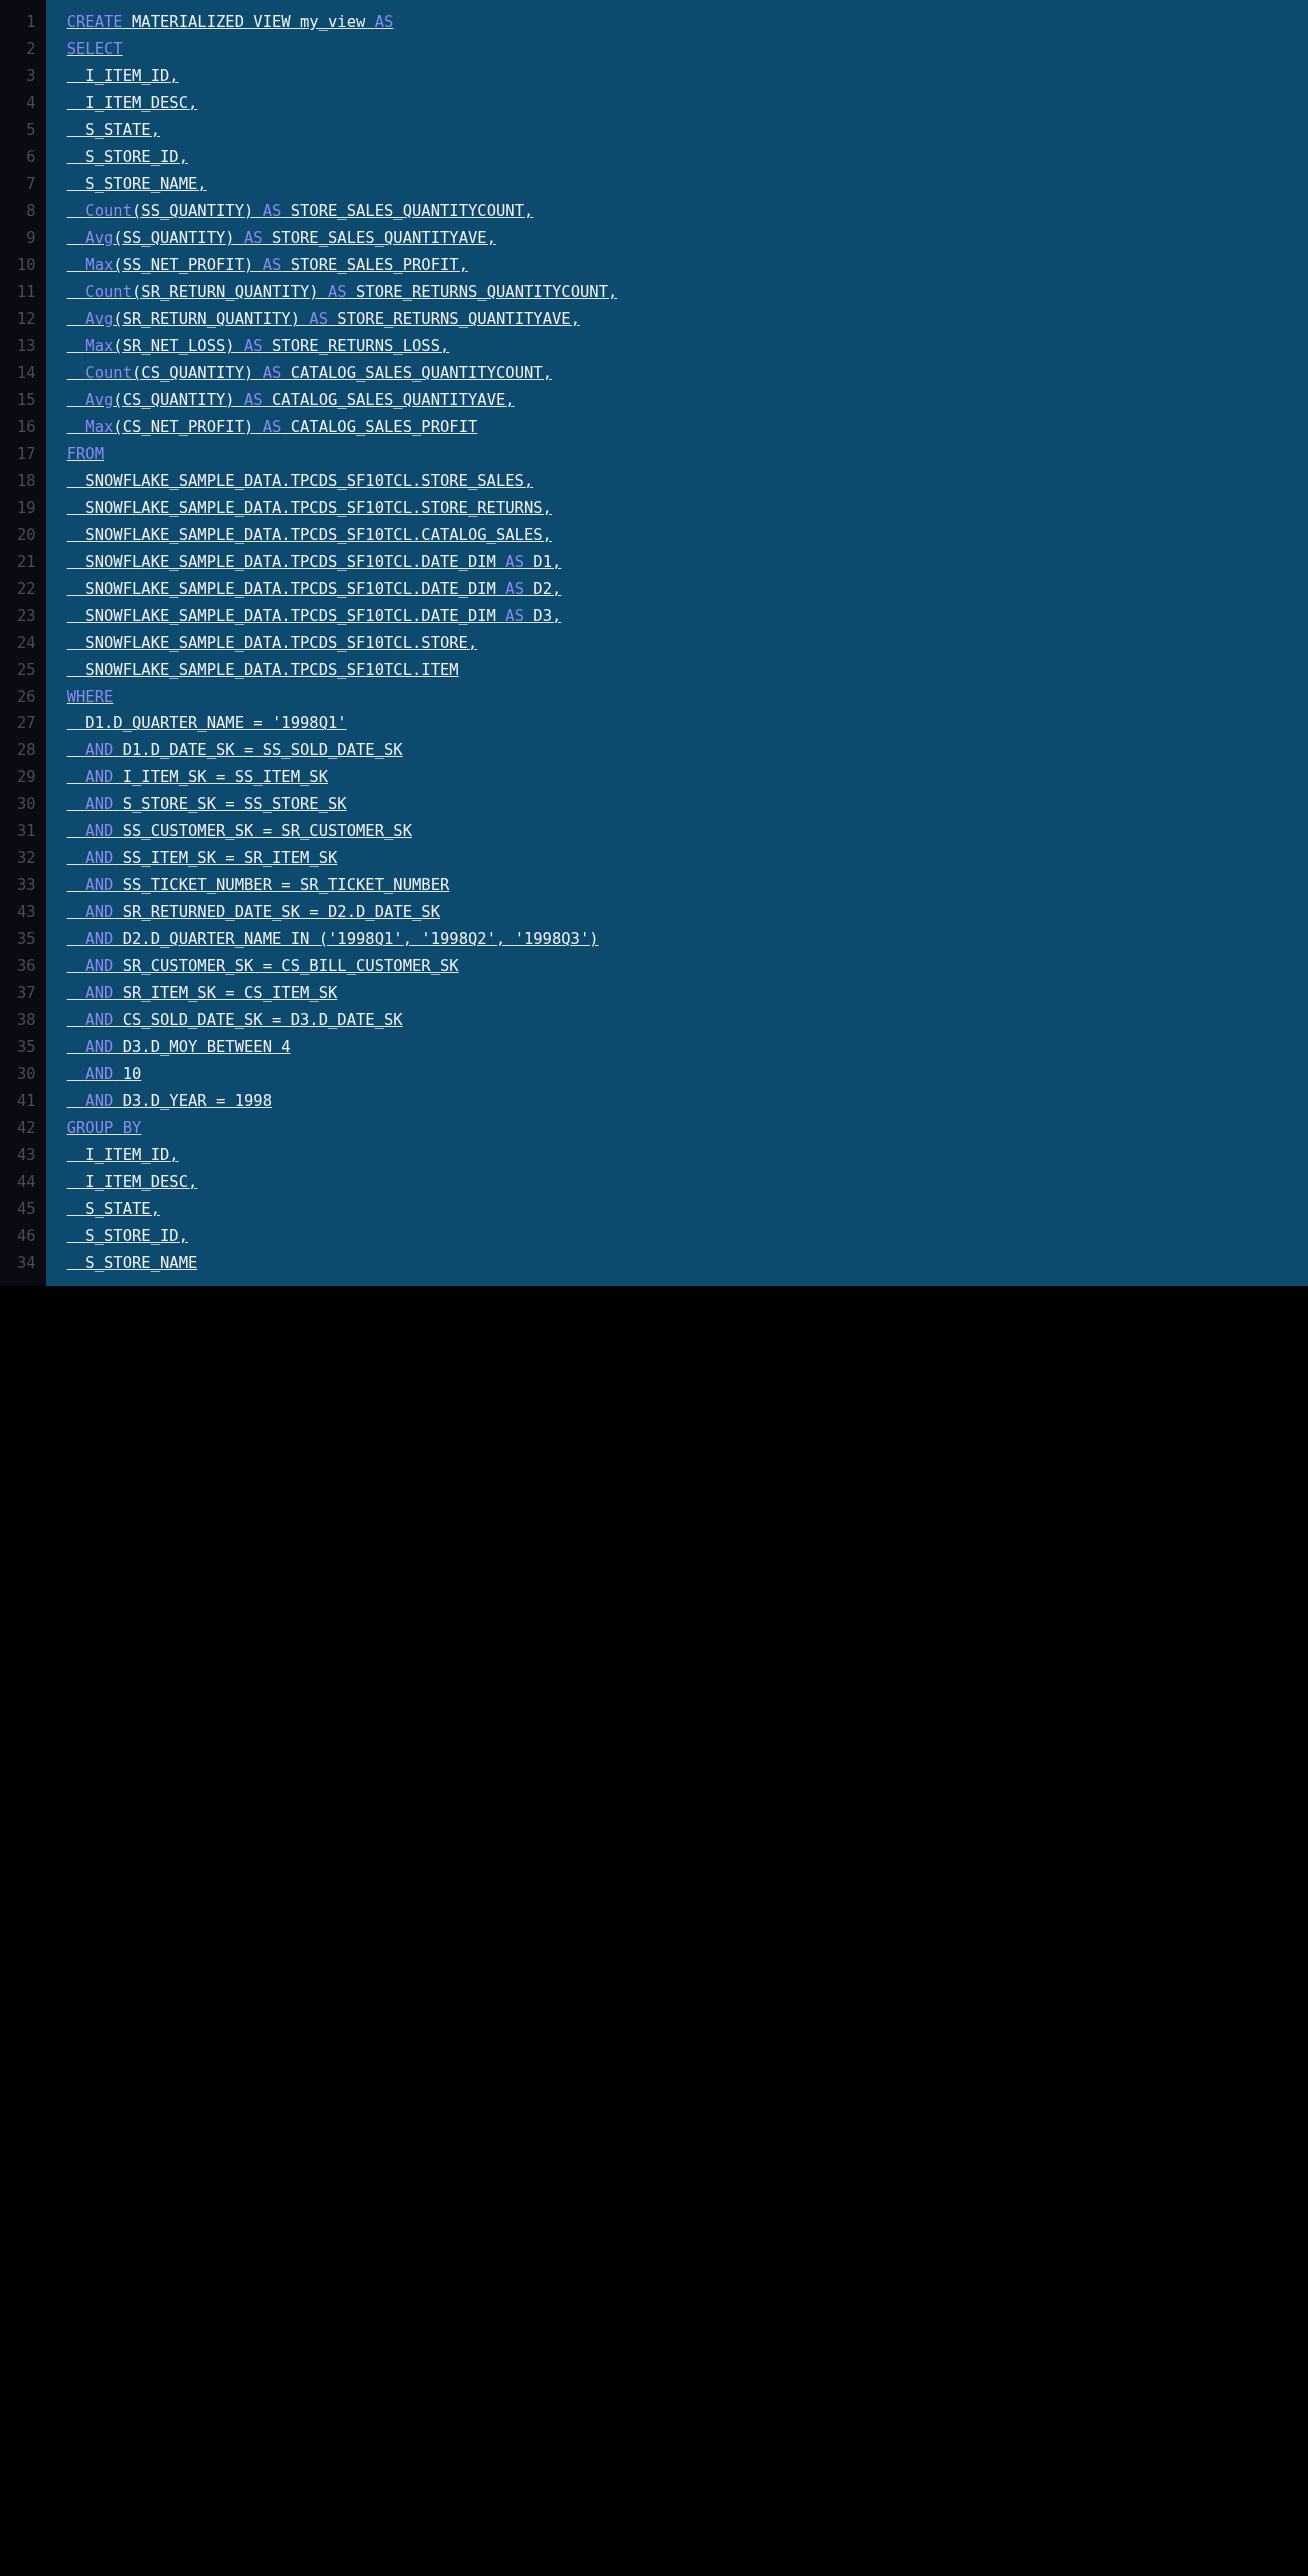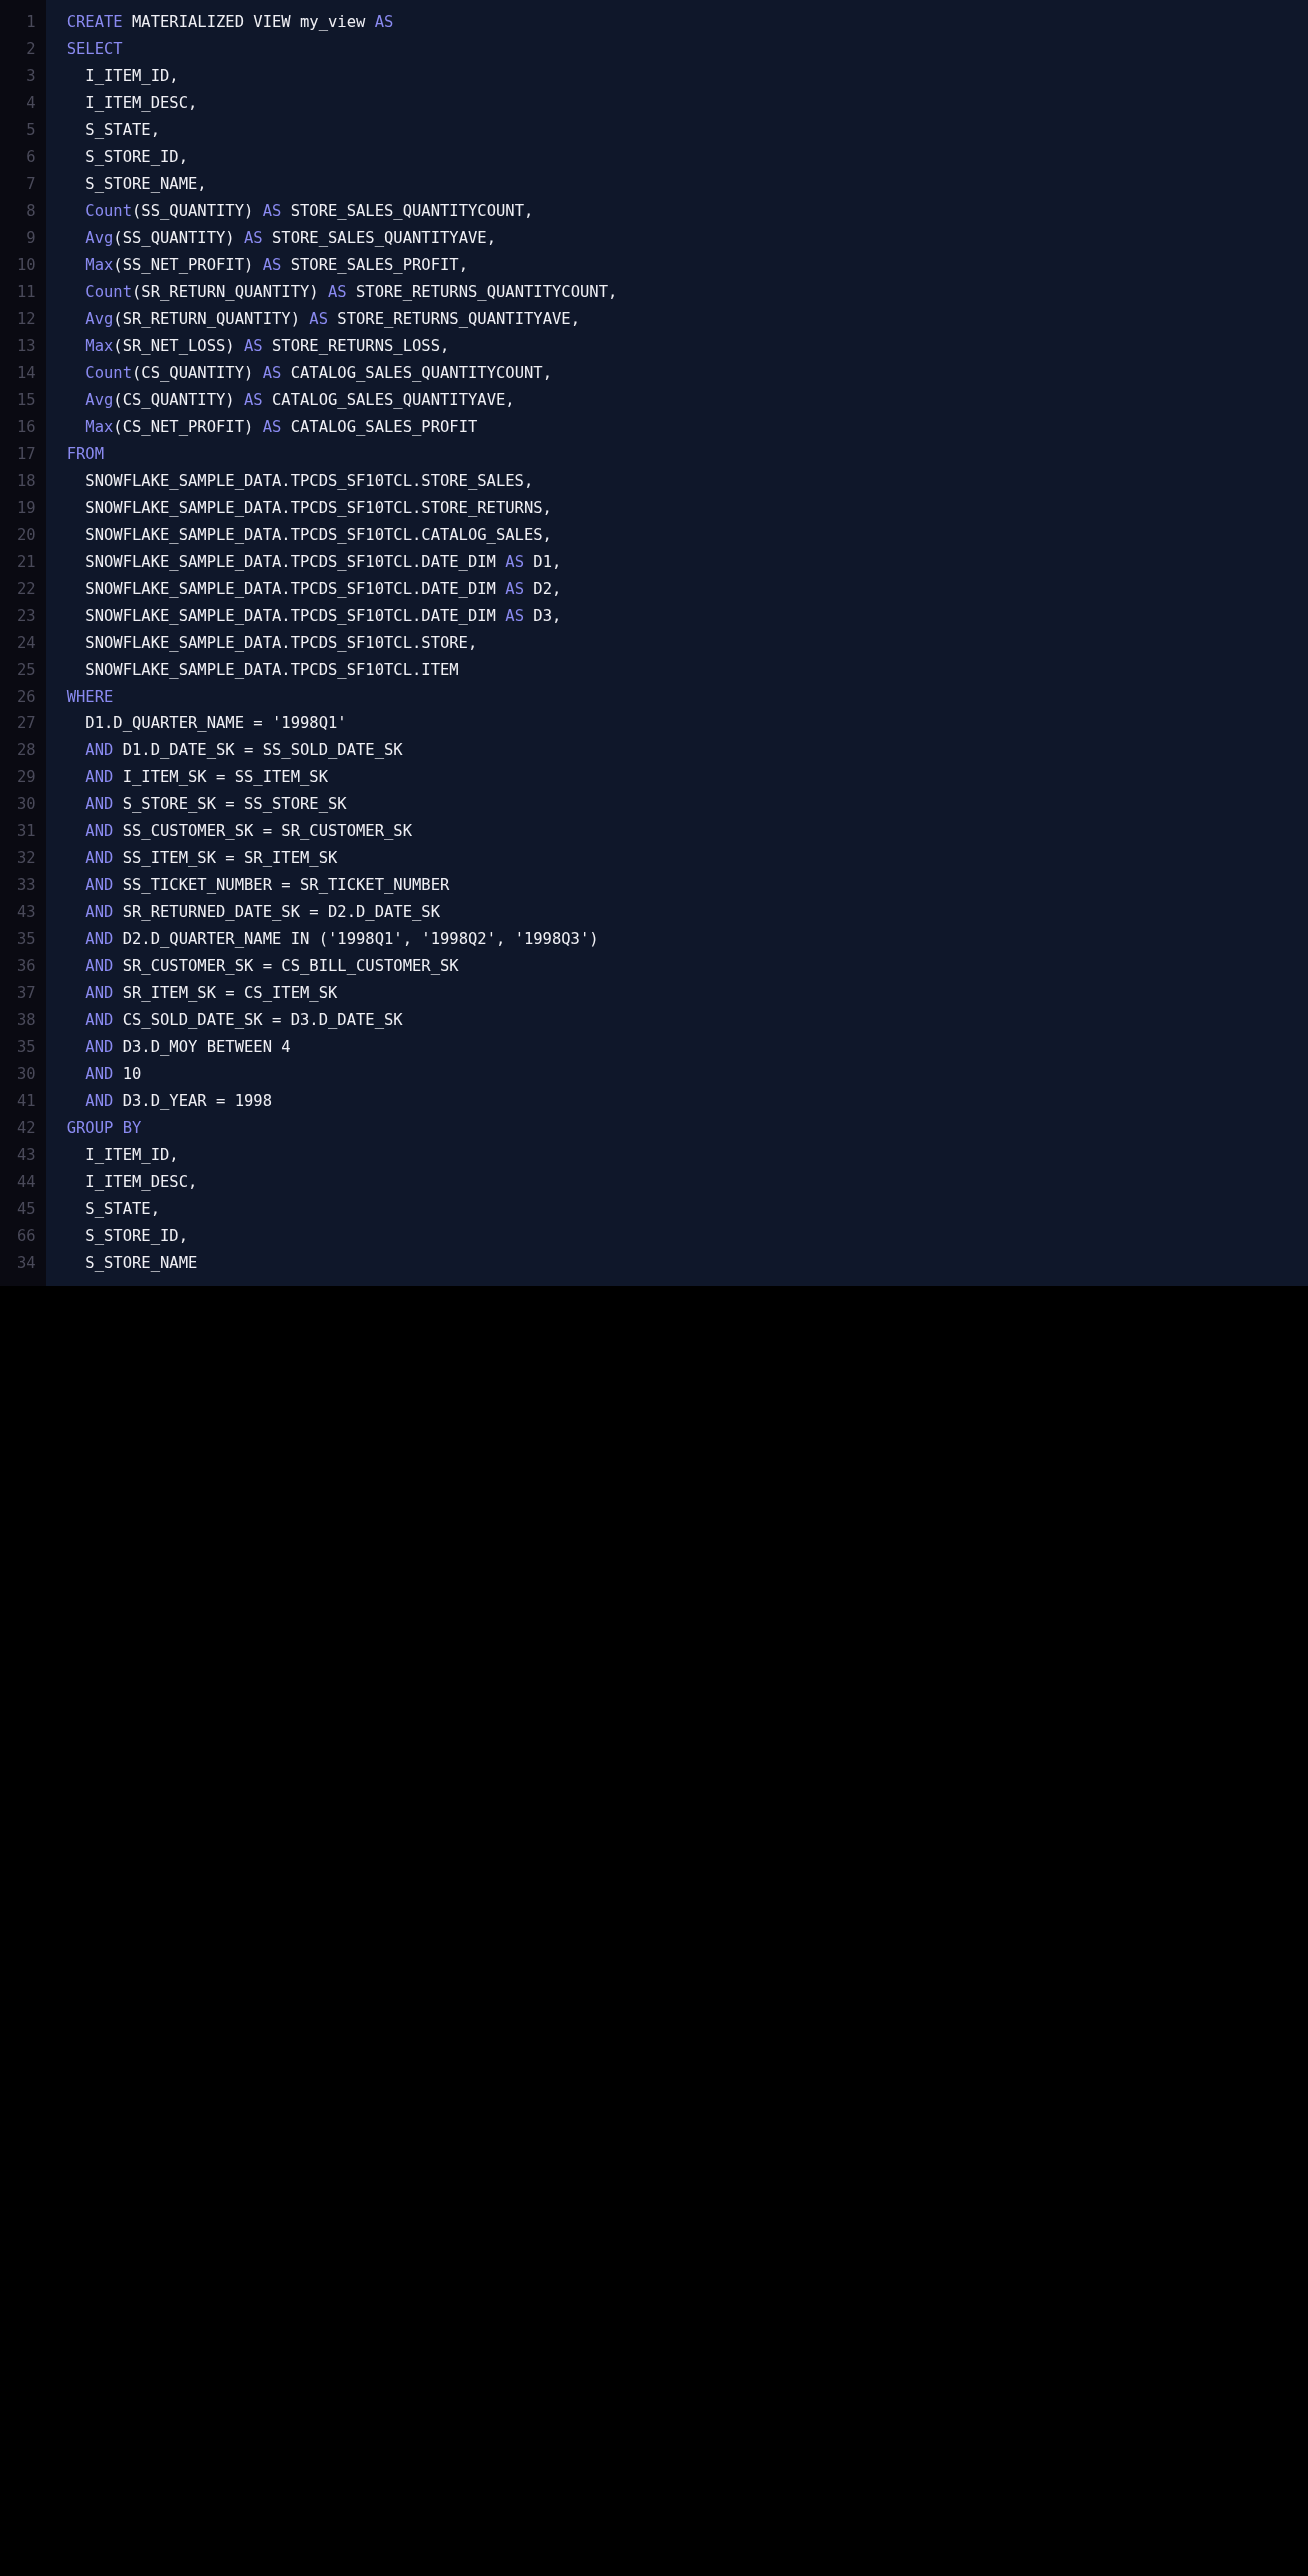--- a/index.html
+++ b/index.html
@@ -21,25 +21,26 @@
   text-align: right;
   padding: 9.3px 10.3px 9.3px 0;
   user-select: none;
   width: 46px;
   flex-shrink: 0;
 }
 .gutter .ln {
   display: block;
 }
 .code {
-  background: #0f172a;
+  background: #0c4a6e;
   padding: 9.3px 0 9.3px 20.7px;
   white-space: pre;
   flex: 1;
   overflow: hidden;
+  text-decoration: underline;
 }
 .code .line {
   display: block;
 }
 .kw { color: #8a8af0; }
 .fn { color: #8a8af0; }
 .txt { color: #f0f0f5; }
 </style>
 </head>
 <body>
@@ -84,18 +85,18 @@
       <span class="ln">36</span>
       <span class="ln">37</span>
       <span class="ln">38</span>
       <span class="ln">35</span>
       <span class="ln">30</span>
       <span class="ln">41</span>
       <span class="ln">42</span>
       <span class="ln">43</span>
       <span class="ln">44</span>
       <span class="ln">45</span>
-      <span class="ln">66</span>
+      <span class="ln">46</span>
       <span class="ln">34</span>
     </div>
   <div class="code" id="code"><span class="line"><span class="kw">CREATE</span><span class="txt"> MATERIALIZED VIEW my_view </span><span class="kw">AS</span></span><span class="line"><span class="kw">SELECT</span></span><span class="line"><span class="txt">  I_ITEM_ID,</span></span><span class="line"><span class="txt">  I_ITEM_DESC,</span></span><span class="line"><span class="txt">  S_STATE,</span></span><span class="line"><span class="txt">  S_STORE_ID,</span></span><span class="line"><span class="txt">  S_STORE_NAME,</span></span><span class="line"><span class="txt">  </span><span class="fn">Count</span><span class="txt">(SS_QUANTITY) </span><span class="kw">AS</span><span class="txt"> STORE_SALES_QUANTITYCOUNT,</span></span><span class="line"><span class="txt">  </span><span class="fn">Avg</span><span class="txt">(SS_QUANTITY) </span><span class="kw">AS</span><span class="txt"> STORE_SALES_QUANTITYAVE,</span></span><span class="line"><span class="txt">  </span><span class="fn">Max</span><span class="txt">(SS_NET_PROFIT) </span><span class="kw">AS</span><span class="txt"> STORE_SALES_PROFIT,</span></span><span class="line"><span class="txt">  </span><span class="fn">Count</span><span class="txt">(SR_RETURN_QUANTITY) </span><span class="kw">AS</span><span class="txt"> STORE_RETURNS_QUANTITYCOUNT,</span></span><span class="line"><span class="txt">  </span><span class="fn">Avg</span><span class="txt">(SR_RETURN_QUANTITY) </span><span class="kw">AS</span><span class="txt"> STORE_RETURNS_QUANTITYAVE,</span></span><span class="line"><span class="txt">  </span><span class="fn">Max</span><span class="txt">(SR_NET_LOSS) </span><span class="kw">AS</span><span class="txt"> STORE_RETURNS_LOSS,</span></span><span class="line"><span class="txt">  </span><span class="fn">Count</span><span class="txt">(CS_QUANTITY) </span><span class="kw">AS</span><span class="txt"> CATALOG_SALES_QUANTITYCOUNT,</span></span><span class="line"><span class="txt">  </span><span class="fn">Avg</span><span class="txt">(CS_QUANTITY) </span><span class="kw">AS</span><span class="txt"> CATALOG_SALES_QUANTITYAVE,</span></span><span class="line"><span class="txt">  </span><span class="fn">Max</span><span class="txt">(CS_NET_PROFIT) </span><span class="kw">AS</span><span class="txt"> CATALOG_SALES_PROFIT</span></span><span class="line"><span class="kw">FROM</span></span><span class="line"><span class="txt">  SNOWFLAKE_SAMPLE_DATA.TPCDS_SF10TCL.STORE_SALES,</span></span><span class="line"><span class="txt">  SNOWFLAKE_SAMPLE_DATA.TPCDS_SF10TCL.STORE_RETURNS,</span></span><span class="line"><span class="txt">  SNOWFLAKE_SAMPLE_DATA.TPCDS_SF10TCL.CATALOG_SALES,</span></span><span class="line"><span class="txt">  SNOWFLAKE_SAMPLE_DATA.TPCDS_SF10TCL.DATE_DIM </span><span class="kw">AS</span><span class="txt"> D1,</span></span><span class="line"><span class="txt">  SNOWFLAKE_SAMPLE_DATA.TPCDS_SF10TCL.DATE_DIM </span><span class="kw">AS</span><span class="txt"> D2,</span></span><span class="line"><span class="txt">  SNOWFLAKE_SAMPLE_DATA.TPCDS_SF10TCL.DATE_DIM </span><span class="kw">AS</span><span class="txt"> D3,</span></span><span class="line"><span class="txt">  SNOWFLAKE_SAMPLE_DATA.TPCDS_SF10TCL.STORE,</span></span><span class="line"><span class="txt">  SNOWFLAKE_SAMPLE_DATA.TPCDS_SF10TCL.ITEM</span></span><span class="line"><span class="kw">WHERE</span></span><span class="line"><span class="txt">  D1.D_QUARTER_NAME = '1998Q1'</span></span><span class="line"><span class="txt">  </span><span class="kw">AND</span><span class="txt"> D1.D_DATE_SK = SS_SOLD_DATE_SK</span></span><span class="line"><span class="txt">  </span><span class="kw">AND</span><span class="txt"> I_ITEM_SK = SS_ITEM_SK</span></span><span class="line"><span class="txt">  </span><span class="kw">AND</span><span class="txt"> S_STORE_SK = SS_STORE_SK</span></span><span class="line"><span class="txt">  </span><span class="kw">AND</span><span class="txt"> SS_CUSTOMER_SK = SR_CUSTOMER_SK</span></span><span class="line"><span class="txt">  </span><span class="kw">AND</span><span class="txt"> SS_ITEM_SK = SR_ITEM_SK</span></span><span class="line"><span class="txt">  </span><span class="kw">AND</span><span class="txt"> SS_TICKET_NUMBER = SR_TICKET_NUMBER</span></span><span class="line"><span class="txt">  </span><span class="kw">AND</span><span class="txt"> SR_RETURNED_DATE_SK = D2.D_DATE_SK</span></span><span class="line"><span class="txt">  </span><span class="kw">AND</span><span class="txt"> D2.D_QUARTER_NAME IN ('1998Q1', '1998Q2', '1998Q3')</span></span><span class="line"><span class="txt">  </span><span class="kw">AND</span><span class="txt"> SR_CUSTOMER_SK = CS_BILL_CUSTOMER_SK</span></span><span class="line"><span class="txt">  </span><span class="kw">AND</span><span class="txt"> SR_ITEM_SK = CS_ITEM_SK</span></span><span class="line"><span class="txt">  </span><span class="kw">AND</span><span class="txt"> CS_SOLD_DATE_SK = D3.D_DATE_SK</span></span><span class="line"><span class="txt">  </span><span class="kw">AND</span><span class="txt"> D3.D_MOY BETWEEN 4</span></span><span class="line"><span class="txt">  </span><span class="kw">AND</span><span class="txt"> 10</span></span><span class="line"><span class="txt">  </span><span class="kw">AND</span><span class="txt"> D3.D_YEAR = 1998</span></span><span class="line"><span class="kw">GROUP BY</span></span><span class="line"><span class="txt">  I_ITEM_ID,</span></span><span class="line"><span class="txt">  I_ITEM_DESC,</span></span><span class="line"><span class="txt">  S_STATE,</span></span><span class="line"><span class="txt">  S_STORE_ID,</span></span><span class="line"><span class="txt">  S_STORE_NAME</span></span></div>
 </div>
 
 
 </body></html>

